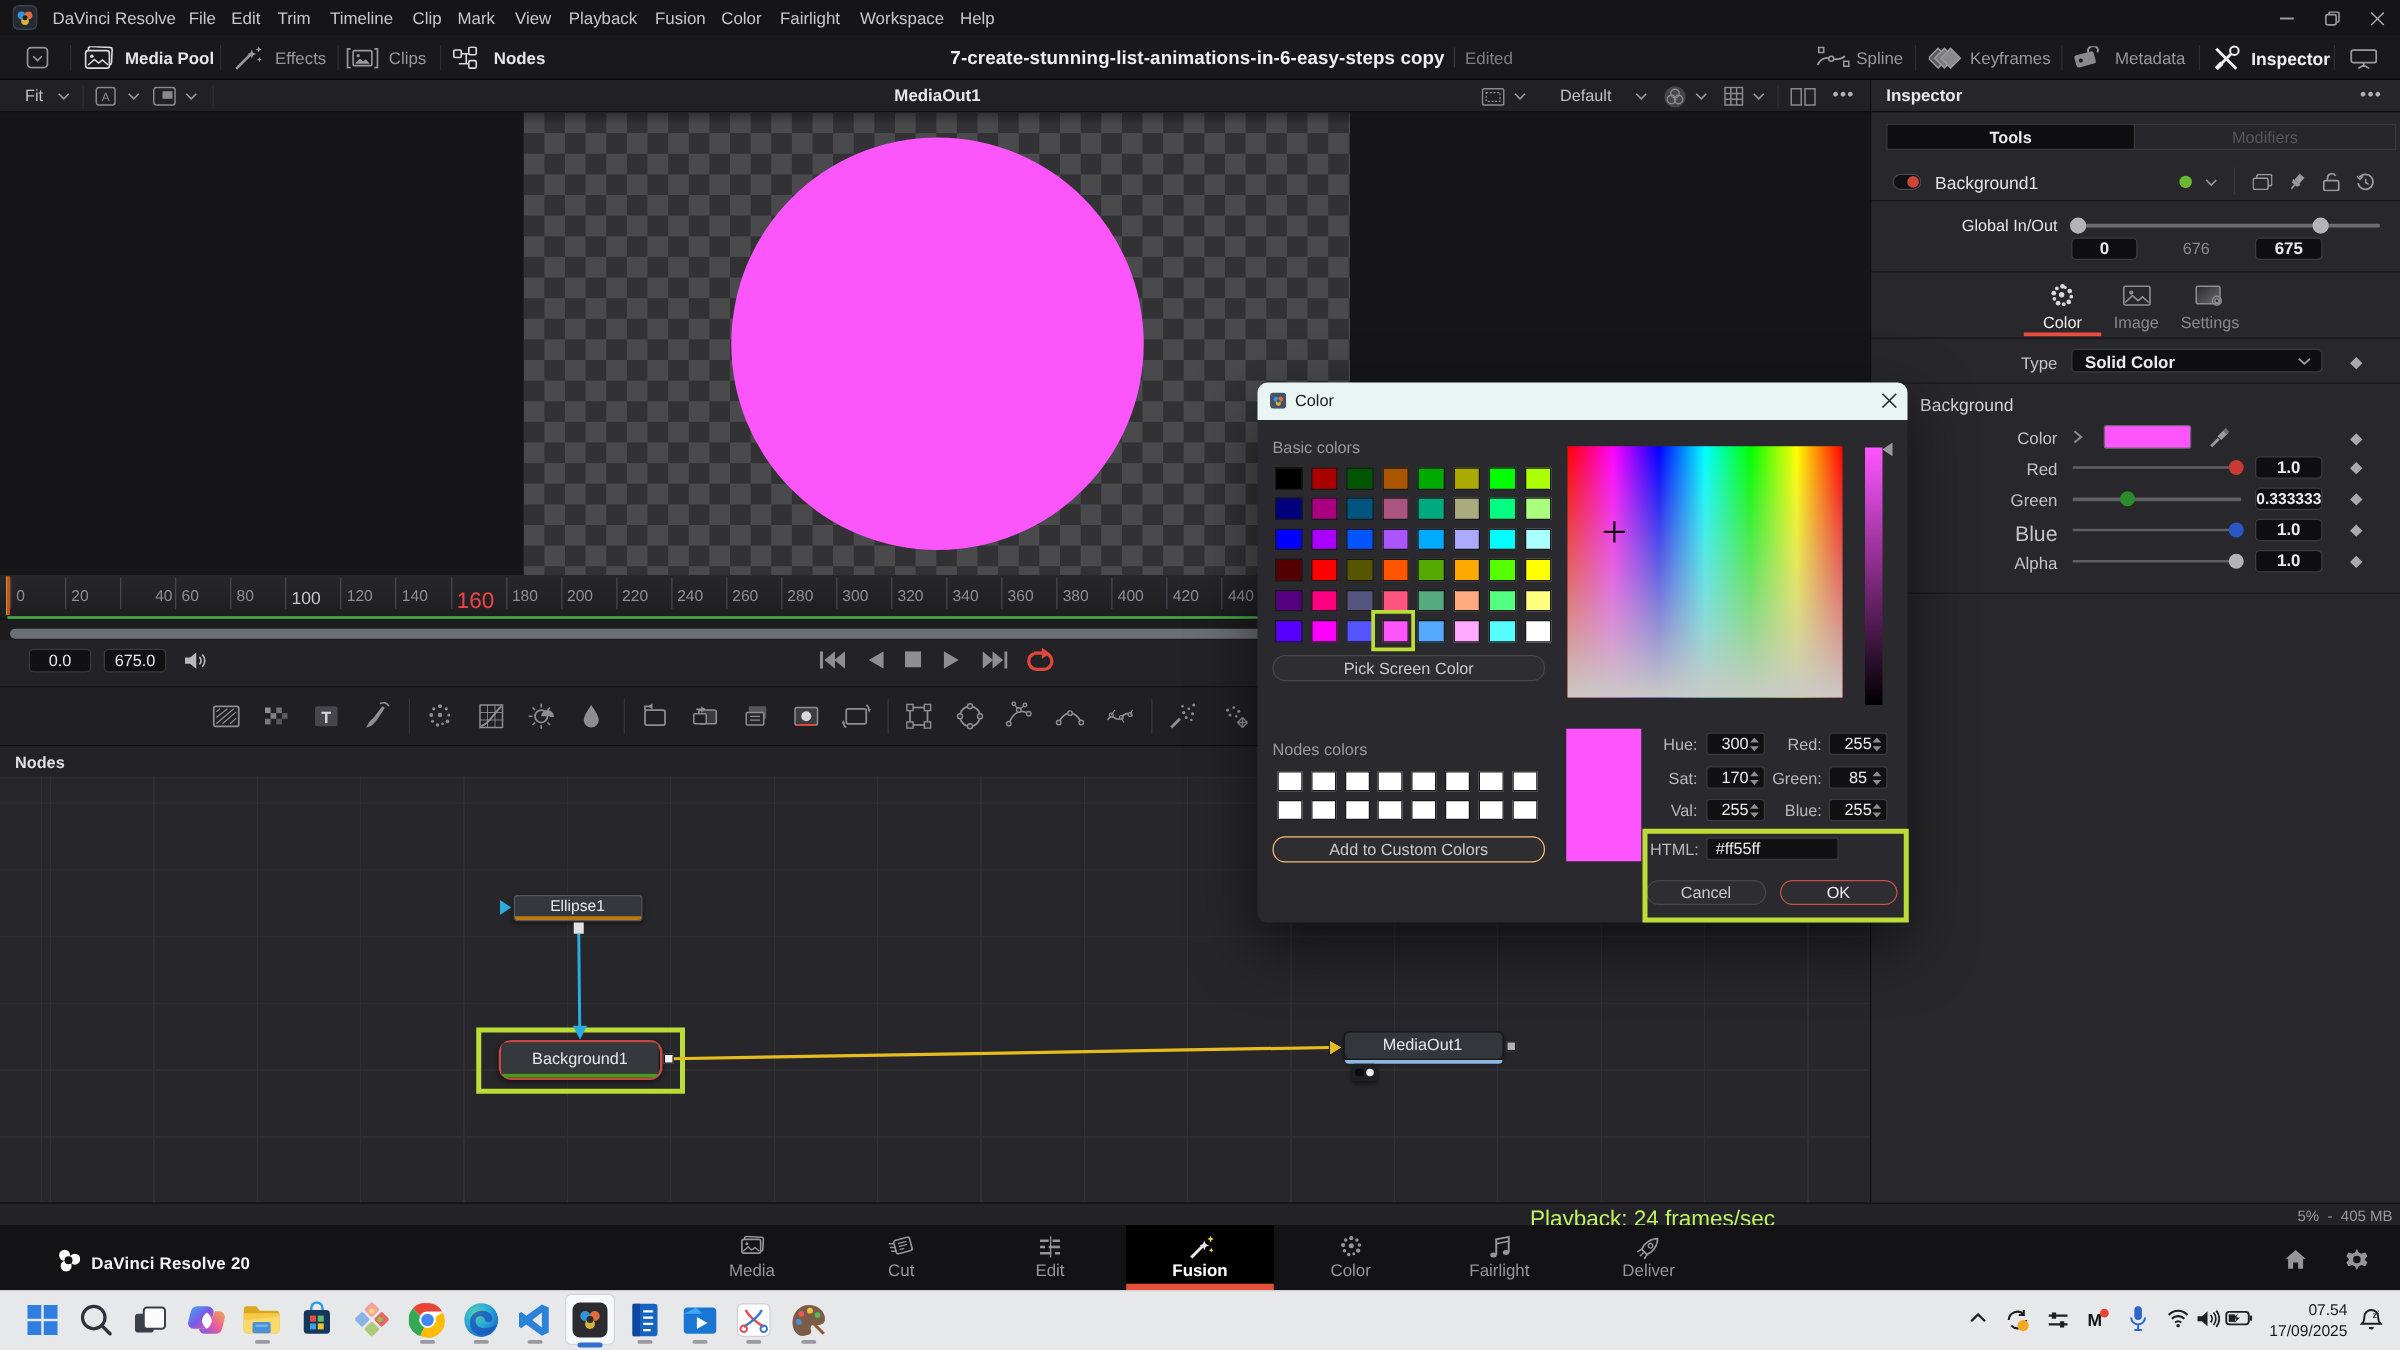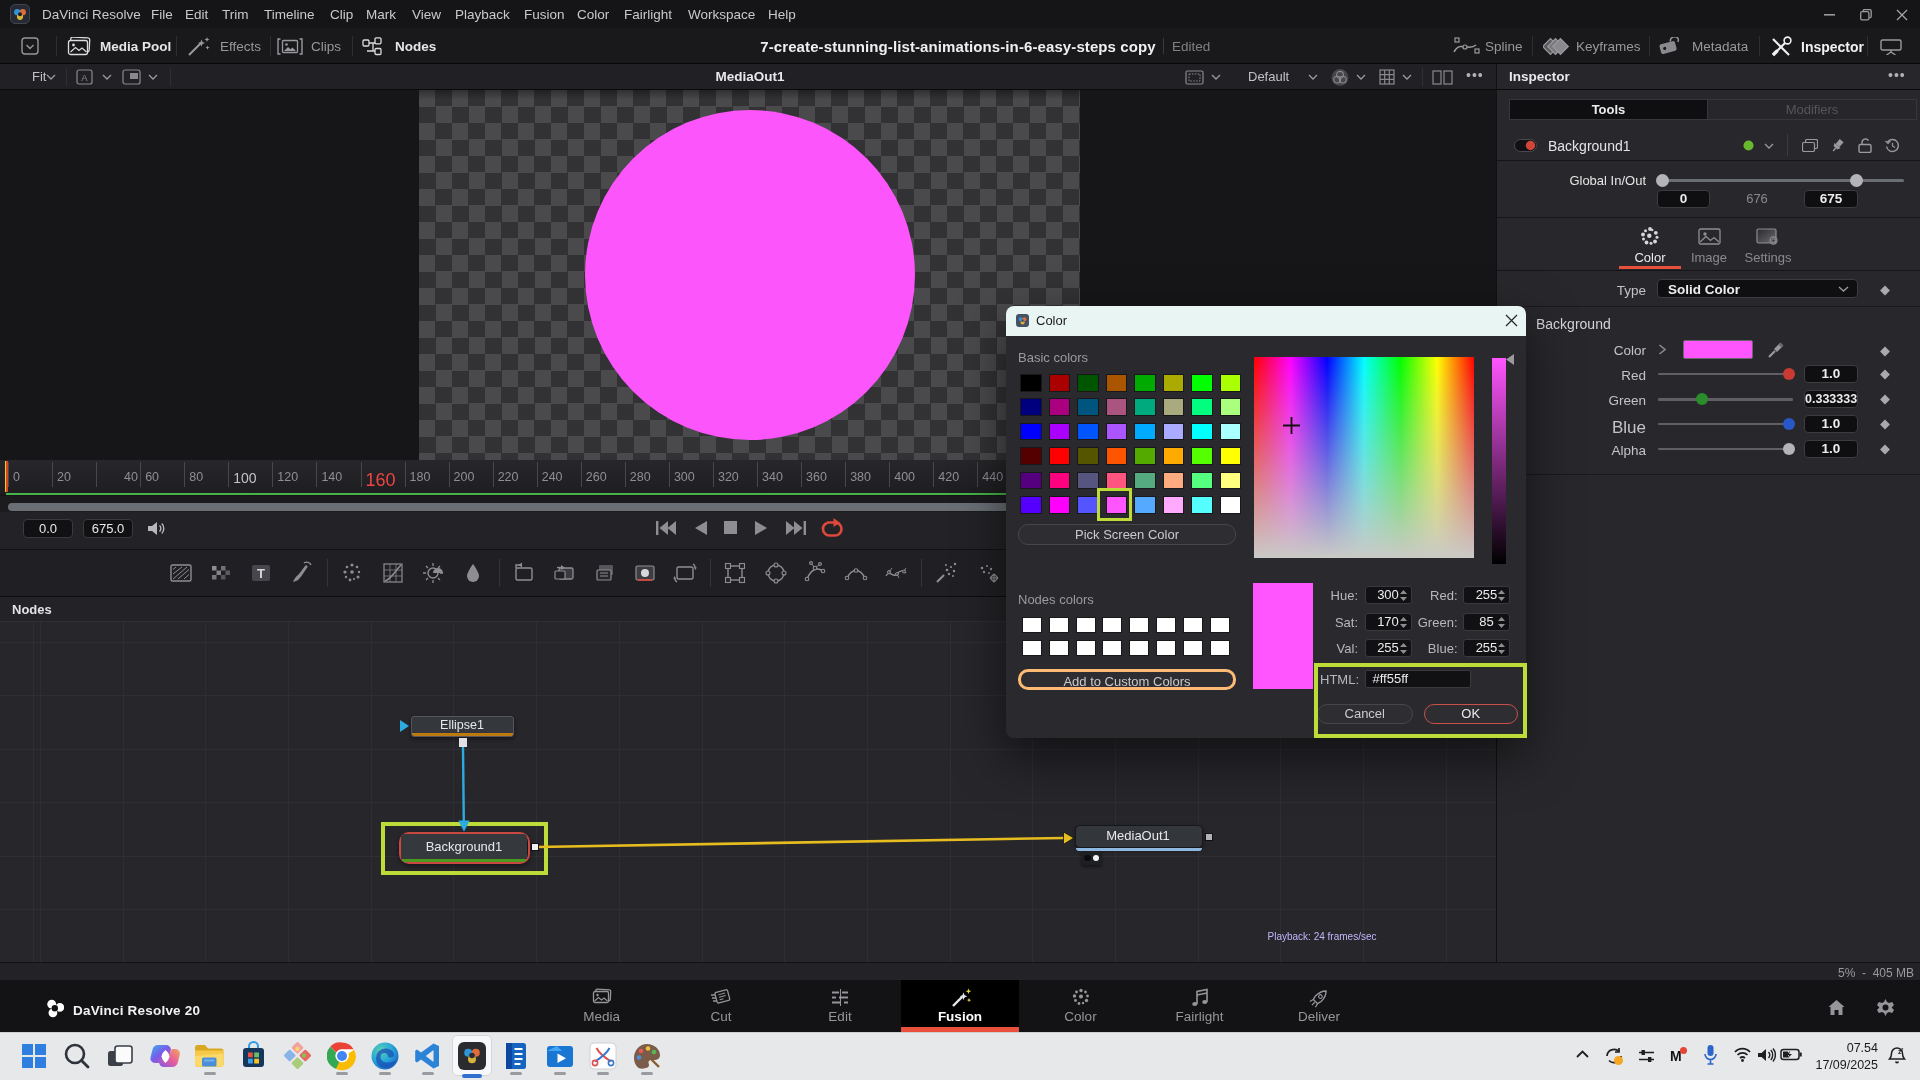--- a/index.html
+++ b/index.html
@@ -117,21 +117,21 @@
       <circle cx="17.5" cy="4.5" r="3.4" fill="#19191c" stroke="#f0f0f2" stroke-width="1.6"></circle>
       <path d="M3 19 l4.5-4.5" stroke="#f0f0f2" stroke-width="3.4"></path>
     </svg>
 <div class="txt" style="left:1801px;top:39px;font-size:14px;color:#f0f0f2;font-weight:600;">Inspector</div>
 <div class="abs" style="left:1867px;top:36px;width:1px;height:20px;background:#2e2e32;"></div>
 <svg class="abs" style="left:1880px;top:39px;" width="22" height="16" viewBox="0 0 22 16">
       <rect x="1" y="1" width="20" height="10" rx="1.5" fill="none" stroke="#9a9a9e" stroke-width="1.4"></rect>
       <path d="M11 11 v2 M11 13 l-4.5 3 M11 13 l4.5 3" stroke="#9a9a9e" stroke-width="1.4"></path>
     </svg>
 <div class="abs" style="left:0;top:64px;width:1496px;height:26px;background:#212125;border-bottom:1px solid #0a0a0b;"></div>
-<div class="txt" style="left:32px;top:69px;font-size:13px;color:#c2c2c5;font-weight:400;">Fit</div>
+<div class="txt" style="left:20px;top:69px;font-size:13px;color:#c2c2c5;font-weight:400;">Fit</div>
 <svg class="abs" style="left:46px;top:74px;" width="10" height="6" viewBox="0 0 10 6">
       <path d="M1 1 l4 4 4-4" fill="none" stroke="#9a9a9e" stroke-width="1.3"></path>
     </svg>
 <div class="abs" style="left:66px;top:68px;width:1px;height:18px;background:#303034;"></div>
 <svg class="abs" style="left:76px;top:69px;" width="17" height="16" viewBox="0 0 17 16">
       <rect x="1" y="1" width="15" height="14" rx="2" fill="none" stroke="#8a8a8e" stroke-width="1.2"></rect>
       <text x="8.5" y="11.5" font-size="9.5" fill="#8a8a8e" text-anchor="middle" font-family="Liberation Sans">A</text>
     </svg>
 <svg class="abs" style="left:102px;top:74px;" width="10" height="6" viewBox="0 0 10 6">
       <path d="M1 1 l4 4 4-4" fill="none" stroke="#9a9a9e" stroke-width="1.3"></path>
@@ -464,21 +464,21 @@
 <div class="txt" style="left:464px;top:839px;font-size:13px;color:#e8e8ea;font-weight:400;transform:translateX(-50%);">Background1</div>
 <div class="abs" style="left:530.5px;top:842.5px;width:8.5px;height:8.5px;background:#f0f0f2;border:1px solid #111;"></div>
 <div class="abs" style="left:1074.5px;top:824.5px;width:128px;height:23.5px;background:#33363b;border:1.5px solid #17181a;border-radius:5px;box-shadow:0 2px 4px rgba(0,0,0,0.4);"></div>
 <div class="abs" style="left:1075.5px;top:847.5px;width:126px;height:3.5px;background:#8fb8e0;border-radius:0 0 4px 4px;"></div>
 <div class="txt" style="left:1138px;top:828px;font-size:13px;color:#e8e8ea;font-weight:400;transform:translateX(-50%);">MediaOut1</div>
 <div class="abs" style="left:1204.5px;top:833px;width:8px;height:8px;background:#b2b2b4;border:1px solid #111;"></div>
 <div class="abs" style="left:1081px;top:851px;width:21px;height:13.5px;background:#1e1f22;border-radius:3px;box-shadow:0 2px 3px rgba(0,0,0,0.4);"></div>
 <div class="abs" style="left:1084px;top:854.5px;width:6.5px;height:6.5px;background:#0b0b0d;border-radius:50%;"></div>
 <div class="abs" style="left:1092.5px;top:854.5px;width:6.5px;height:6.5px;background:#f2f2f4;border-radius:50%;"></div>
 <div class="abs" style="left:0;top:962px;width:1920px;height:18px;background:#232327;border-top:1px solid #111;"></div>
-<div class="txt" style="left:1322px;top:931px;font-size:10px;color:#c4b5fd;font-weight:400;transform:translateX(-50%);">Playback: 24 frames/sec</div>
+<div class="txt" style="left:1322px;top:965px;font-size:18px;color:#bef264;font-weight:400;transform:translateX(-50%);">Playback: 24 frames/sec</div>
 <div class="txt" style="left:1838px;top:966px;font-size:12px;color:#9a9a9e;font-weight:400;">5%&nbsp;&nbsp;-&nbsp;&nbsp;405 MB</div>
 <div class="abs" style="left:0;top:980px;width:1920px;height:52px;background:#131316;"></div>
 <svg class="abs" style="left:45px;top:998px;" width="19" height="21" viewBox="0 0 19 21">
       <circle cx="6.7" cy="6.2" r="4.4" fill="#fff"></circle>
       <circle cx="14.8" cy="9.3" r="4.4" fill="#fff"></circle>
       <circle cx="7.9" cy="14.8" r="4.4" fill="#fff"></circle>
       <circle cx="9.8" cy="10.2" r="3.2" fill="#131316"></circle>
     </svg>
 <div class="txt" style="left:73px;top:1003px;font-size:13.5px;color:#f2f2f4;font-weight:700;letter-spacing:0.2px;">DaVinci Resolve 20</div>
 <div class="abs" style="left:901px;top:980px;width:118px;height:47px;background:#000;"></div>
@@ -938,21 +938,21 @@
 <div class="abs" style="left:1182.8px;top:616.5px;width:20px;height:16px;background:#ffffff;border:1px solid #18181a;"></div>
 <div class="abs" style="left:1209.6px;top:616.5px;width:20px;height:16px;background:#ffffff;border:1px solid #18181a;"></div>
 <div class="abs" style="left:1022.0px;top:640.2px;width:20px;height:16px;background:#ffffff;border:1px solid #18181a;"></div>
 <div class="abs" style="left:1048.8px;top:640.2px;width:20px;height:16px;background:#ffffff;border:1px solid #18181a;"></div>
 <div class="abs" style="left:1075.6px;top:640.2px;width:20px;height:16px;background:#ffffff;border:1px solid #18181a;"></div>
 <div class="abs" style="left:1102.4px;top:640.2px;width:20px;height:16px;background:#ffffff;border:1px solid #18181a;"></div>
 <div class="abs" style="left:1129.2px;top:640.2px;width:20px;height:16px;background:#ffffff;border:1px solid #18181a;"></div>
 <div class="abs" style="left:1156.0px;top:640.2px;width:20px;height:16px;background:#ffffff;border:1px solid #18181a;"></div>
 <div class="abs" style="left:1182.8px;top:640.2px;width:20px;height:16px;background:#ffffff;border:1px solid #18181a;"></div>
 <div class="abs" style="left:1209.6px;top:640.2px;width:20px;height:16px;background:#ffffff;border:1px solid #18181a;"></div>
-<div class="abs" style="left:1018px;top:668.5px;width:218px;height:21.5px;border:3px solid #fdba74;border-radius:10px;background:#2e2e32;color:#cacace;font-size:13px;text-align:center;line-height:19px;">Add to Custom Colors</div>
+<div class="abs" style="left:1018px;top:668.5px;width:218px;height:21.5px;border:1px solid #fdba74;border-radius:10px;background:#2e2e32;color:#cacace;font-size:13px;text-align:center;line-height:19px;">Add to Custom Colors</div>
 <div class="abs" style="left:1253px;top:583px;width:60px;height:106px;background:#ff55ff;"></div>
 <div class="txt" style="left:1358px;top:587.5px;font-size:13px;color:#b8b8bc;font-weight:400;transform:translateX(-100%);">Hue:</div>
 <div class="abs" style="left:1364.5px;top:585.5px;width:47px;height:18px;background:#111113;border:1px solid #3a3a3e;border-radius:3px;color:#ececee;font-size:13px;line-height:16px;text-align:center;">300<svg class="abs" style="right:3px;top:2px;" width="9" height="13" viewBox="0 0 9 13">
         <path d="M1 5 L4.5 1 L8 5 Z" fill="#8e8e92"></path>
         <path d="M1 8 L4.5 12 L8 8 Z" fill="#8e8e92"></path>
       </svg></div>
 <div class="txt" style="left:1358px;top:614.5px;font-size:13px;color:#b8b8bc;font-weight:400;transform:translateX(-100%);">Sat:</div>
 <div class="abs" style="left:1364.5px;top:612.5px;width:47px;height:18px;background:#111113;border:1px solid #3a3a3e;border-radius:3px;color:#ececee;font-size:13px;line-height:16px;text-align:center;">170<svg class="abs" style="right:3px;top:2px;" width="9" height="13" viewBox="0 0 9 13">
         <path d="M1 5 L4.5 1 L8 5 Z" fill="#8e8e92"></path>
         <path d="M1 8 L4.5 12 L8 8 Z" fill="#8e8e92"></path>

